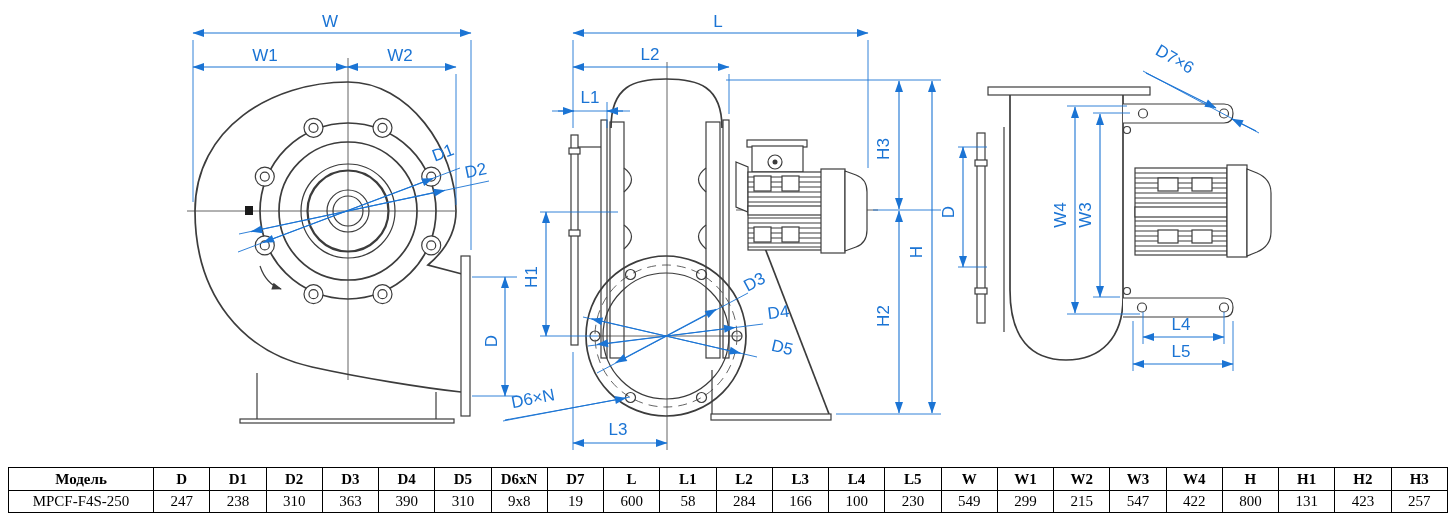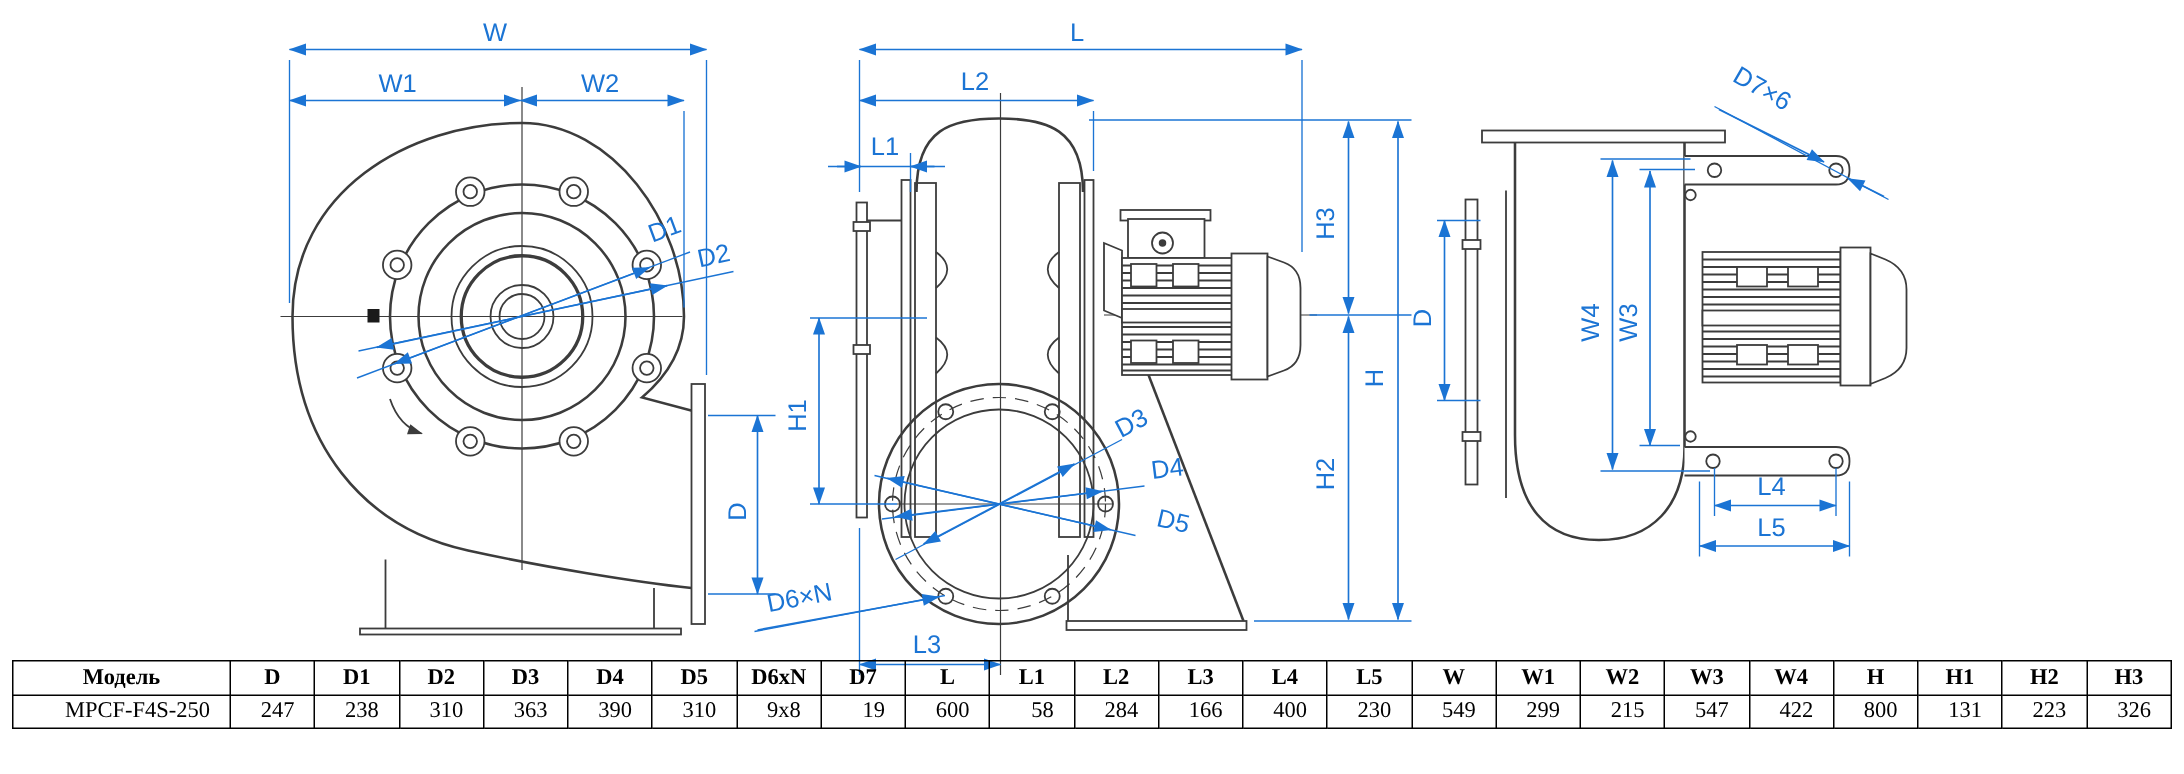--- a/index.html
+++ b/index.html
@@ -7,24 +7,24 @@
   #stage{position:absolute;left:0;top:0;width:1456px;height:462px;}
   svg text{font-family:"Liberation Sans",sans-serif;font-size:17px;fill:#1b74d4;}
   .ln{stroke:#3c3c3c;fill:none;stroke-width:1.2;}
   .lnf{stroke:#3c3c3c;fill:#fff;stroke-width:1.2;}
   .thk{stroke-width:2.2;}
   .med{stroke-width:1.7;}
   .cl{stroke:#3c3c3c;fill:none;stroke-width:0.8;}
   .dim{stroke:#1b74d4;fill:none;stroke-width:1.1;}
   .dimthin{stroke:#1b74d4;fill:none;stroke-width:0.9;}
   .dash{stroke-dasharray:9 6;}
-  table.dim-table{position:absolute;left:8px;top:440px;width:1440px;border-collapse:collapse;table-layout:fixed;
+  table.dim-table{position:absolute;left:8px;top:467px;width:1440px;border-collapse:collapse;table-layout:fixed;
     font-family:"Liberation Serif",serif;font-size:15px;color:#000;text-align:center;border:1.5px solid #000;}
   table.dim-table th{border:1px solid #000;font-weight:bold;height:20px;padding:1px 0;}
-  table.dim-table td{border:1px solid #000;height:19px;padding:1px 13px;text-align:right;}
+  table.dim-table td{border:1px solid #000;height:19px;padding:1px 13px;}
 </style>
 </head>
 <body>
 
 <div id="stage">
 <svg width="1456" height="462" viewBox="0 0 1456 462">
   <defs>
     <marker id="mE" markerWidth="13" markerHeight="9" refX="11.5" refY="4.5" orient="auto" markerUnits="userSpaceOnUse">
       <path d="M0.5,0.5 L12,4.5 L0.5,8.5 Z" fill="#1b74d4"></path>
     </marker>
@@ -333,26 +333,26 @@
     <td>310</td>
     <td>363</td>
     <td>390</td>
     <td>310</td>
     <td>9x8</td>
     <td>19</td>
     <td>600</td>
     <td>58</td>
     <td>284</td>
     <td>166</td>
-    <td>400</td>
+    <td>100</td>
     <td>230</td>
     <td>549</td>
     <td>299</td>
     <td>215</td>
     <td>547</td>
     <td>422</td>
     <td>800</td>
     <td>131</td>
-    <td>223</td>
-    <td>326</td>
+    <td>423</td>
+    <td>257</td>
   </tr>
 </tbody>
   </table>
 
 </body></html>

